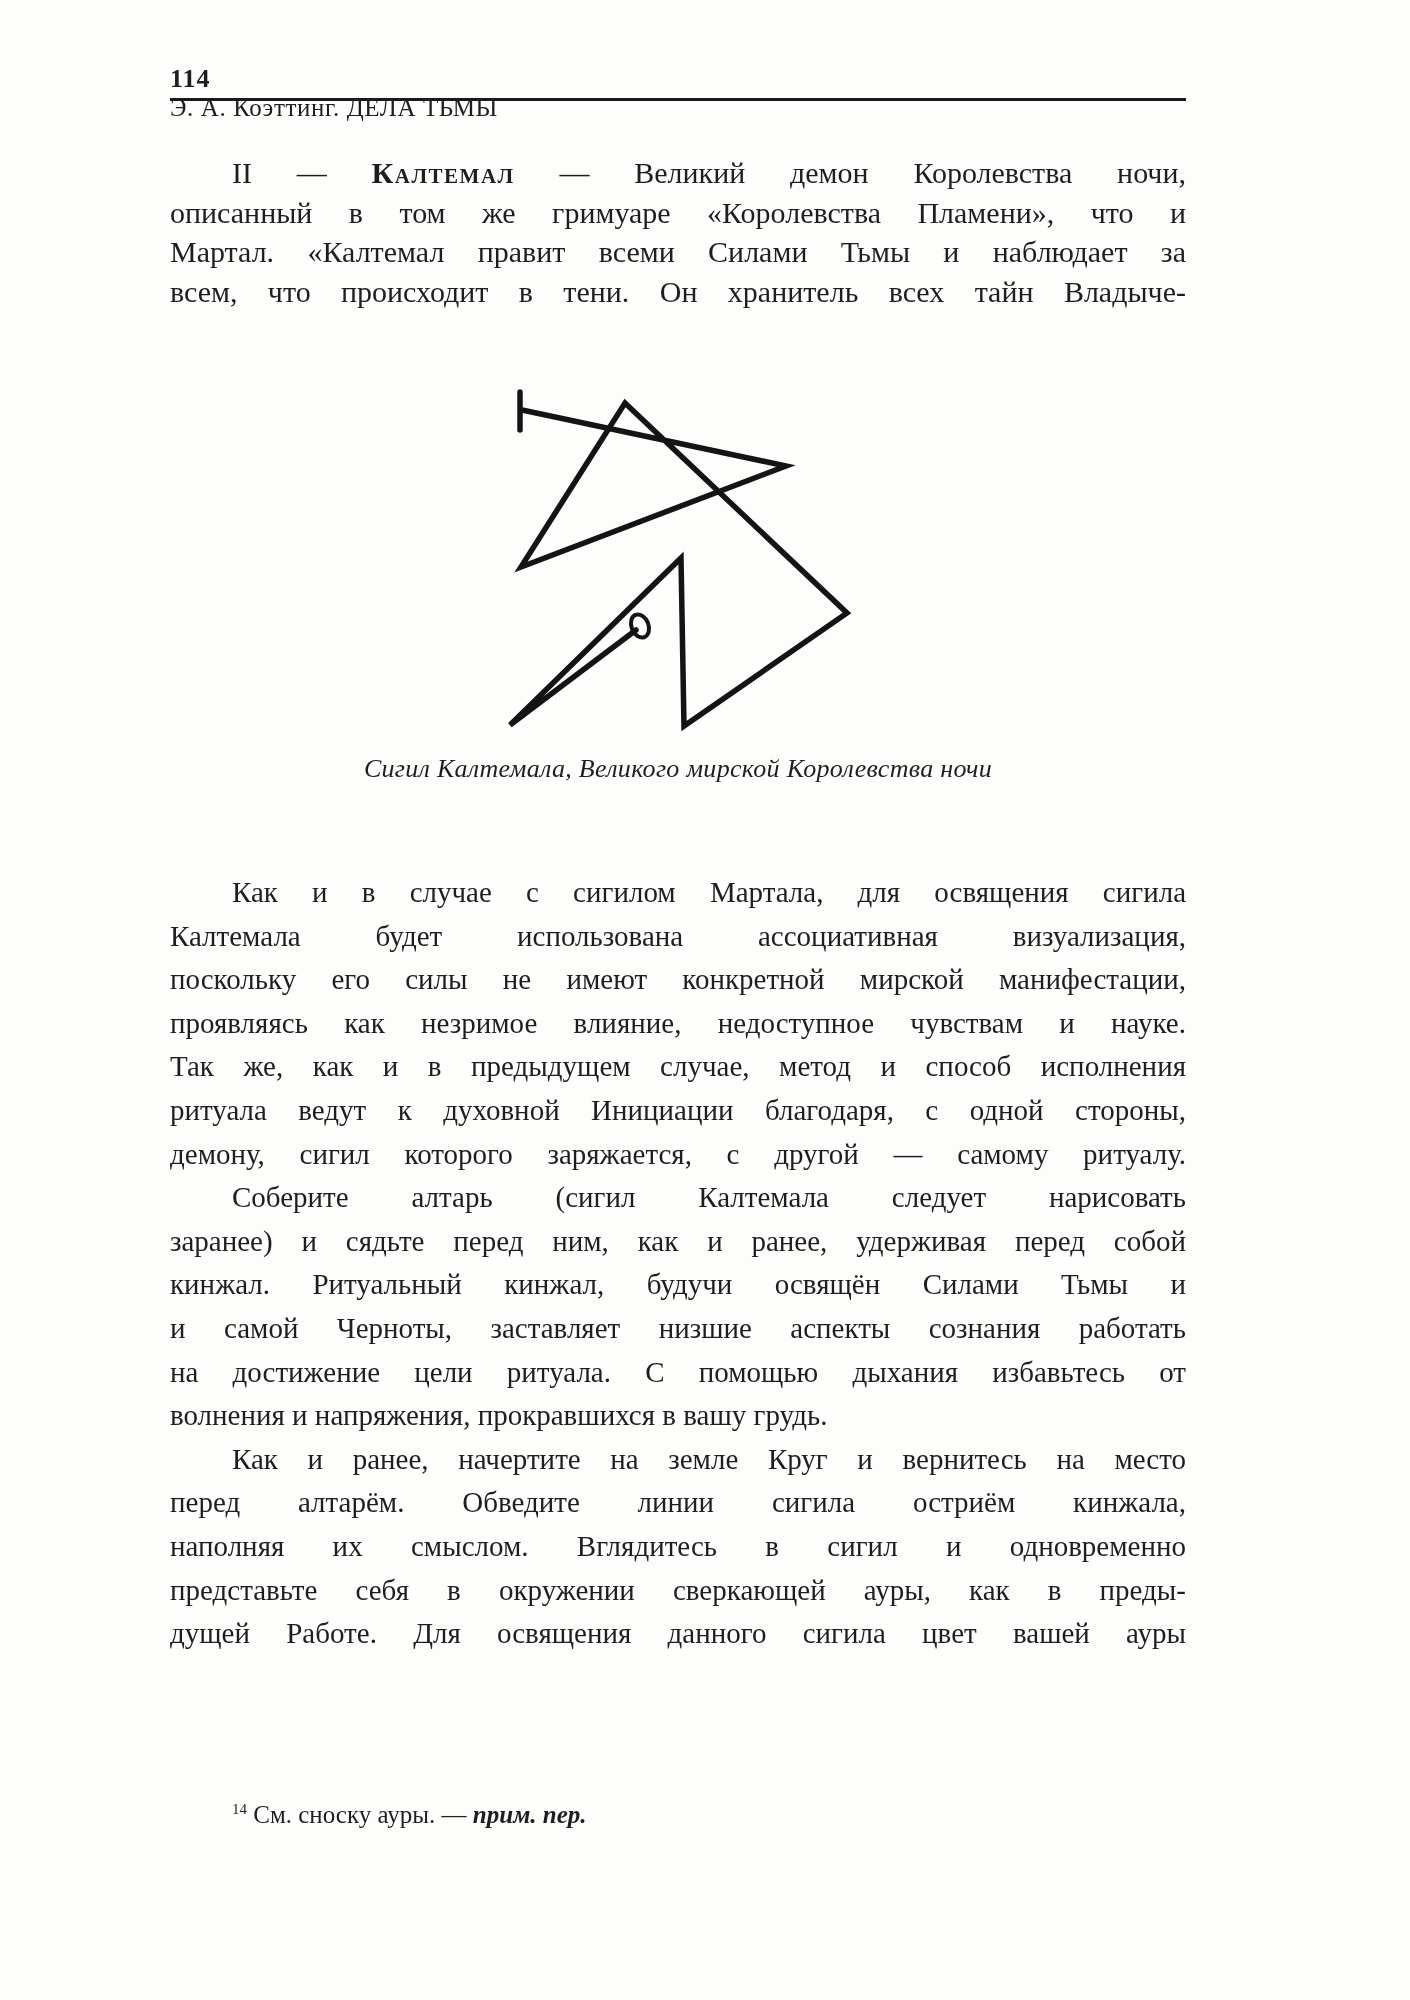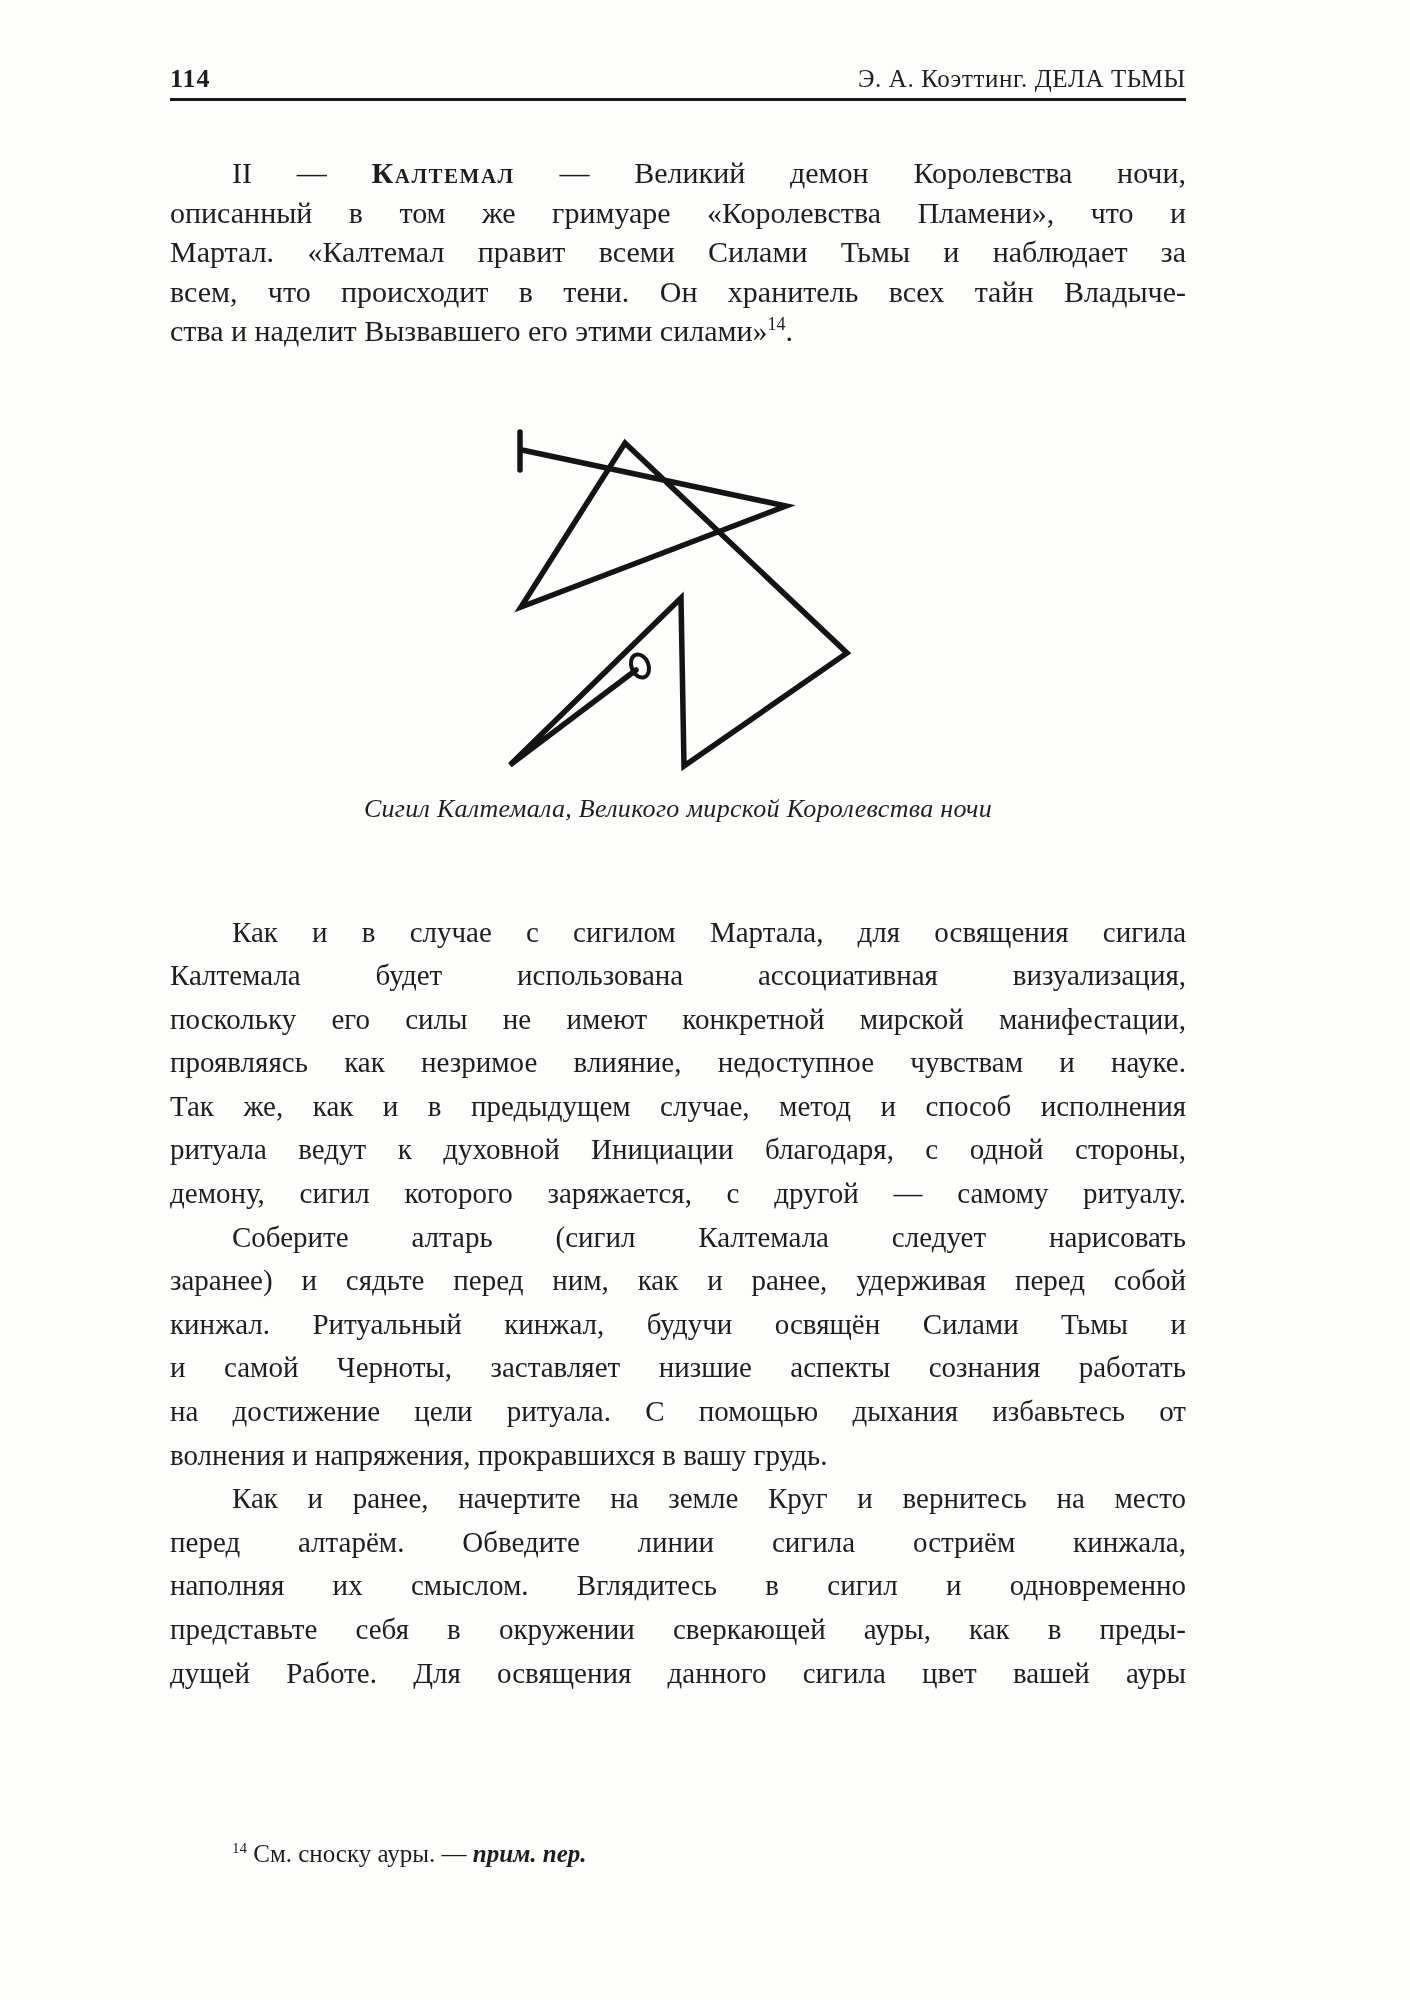--- a/index.html
+++ b/index.html
@@ -12,20 +12,21 @@
   }
   .page{
     box-sizing:border-box;
     width:1410px;height:2000px;
     padding:64px 224px 0 170px;
     overflow:hidden;
   }
   .pagehead{
     display:flex;justify-content:space-between;align-items:baseline;
     height:30px;
+    flex-direction:column;
   }
   .pnum{font-size:26px;font-weight:700;letter-spacing:1px;}
   .rtitle{font-size:25px;letter-spacing:0.6px;}
   .rule{margin-top:4px;height:3px;background:#191919;}
   .para{padding:0;margin:0;}
   .p1{margin-top:52px;font-size:30px;line-height:39.5px;}
   .line{display:block;text-align:justify;white-space:normal;}
   .line.j{text-align-last:justify;}
   .line.indent{text-indent:62px;}
   .demon{font-weight:700;font-variant:small-caps;letter-spacing:1.5px;}
@@ -49,21 +50,20 @@
     <span class="pnum">114</span>
     <span class="rtitle">Э. А. Коэттинг. ДЕЛА ТЬМЫ</span>
   </header>
   <div class="rule"></div>
 
   <div class="para p1">
     <div class="line j indent"><span>II — </span><span class="demon">Калтемал</span><span> — Великий демон Королевства ночи,</span></div>
     <div class="line j">описанный в том же гримуаре «Королевства Пламени», что и</div>
     <div class="line j">Мартал. «Калтемал правит всеми Силами Тьмы и наблюдает за</div>
     <div class="line j">всем, что происходит в тени. Он хранитель всех тайн Владыче-</div>
-    <div class="line"><span>ства и наделит Вызвавшего его этими силами»</span><sup class="fn">14</sup><span>.</span></div>
   </div>
 
   <svg class="sigil" width="366" height="366" viewBox="492 392 366 366" fill="none" xmlns="http://www.w3.org/2000/svg">
     <polyline stroke-width="5.5" stroke-linecap="round" points="517,403 517,441" stroke="#141414"></polyline>
     <polyline stroke-width="5.5" stroke-linejoin="miter" stroke-linecap="round" fill="none" points="519,421 783,477 518,578 622,414 844,624 681,737 678,569 507,736 633,641" stroke="#141414"></polyline>
     <ellipse stroke-width="4" fill="none" cx="637" cy="637" rx="8.5" ry="12" transform="rotate(-22 637 637)" stroke="#141414"></ellipse>
   </svg>
 
   <div class="caption">Сигил Калтемала, Великого мирской Королевства ночи</div>
 

